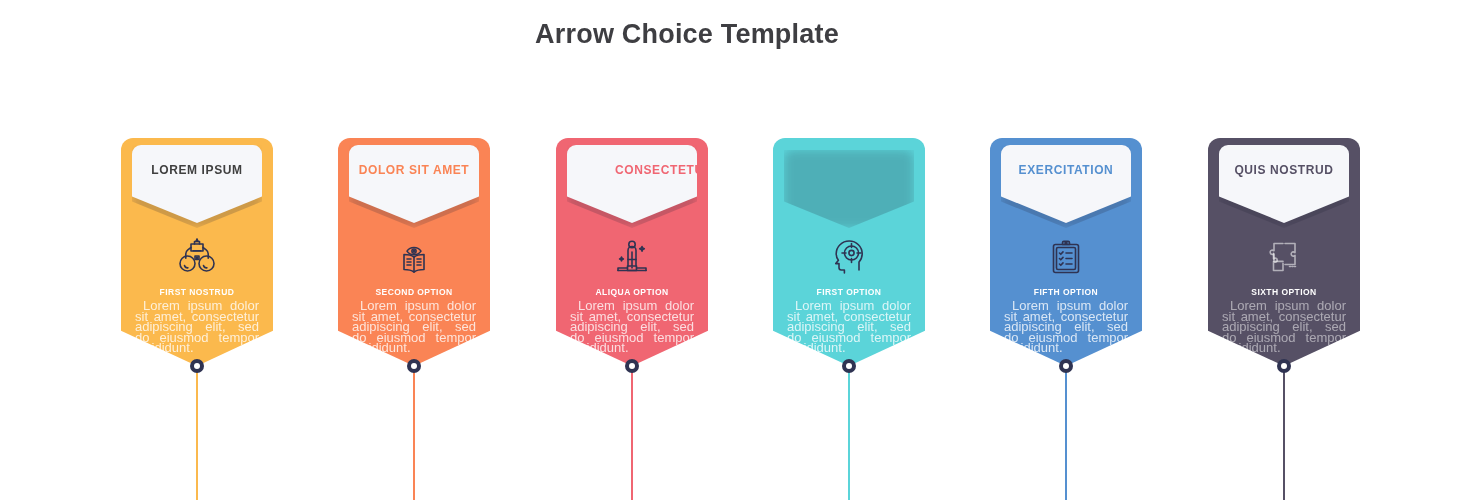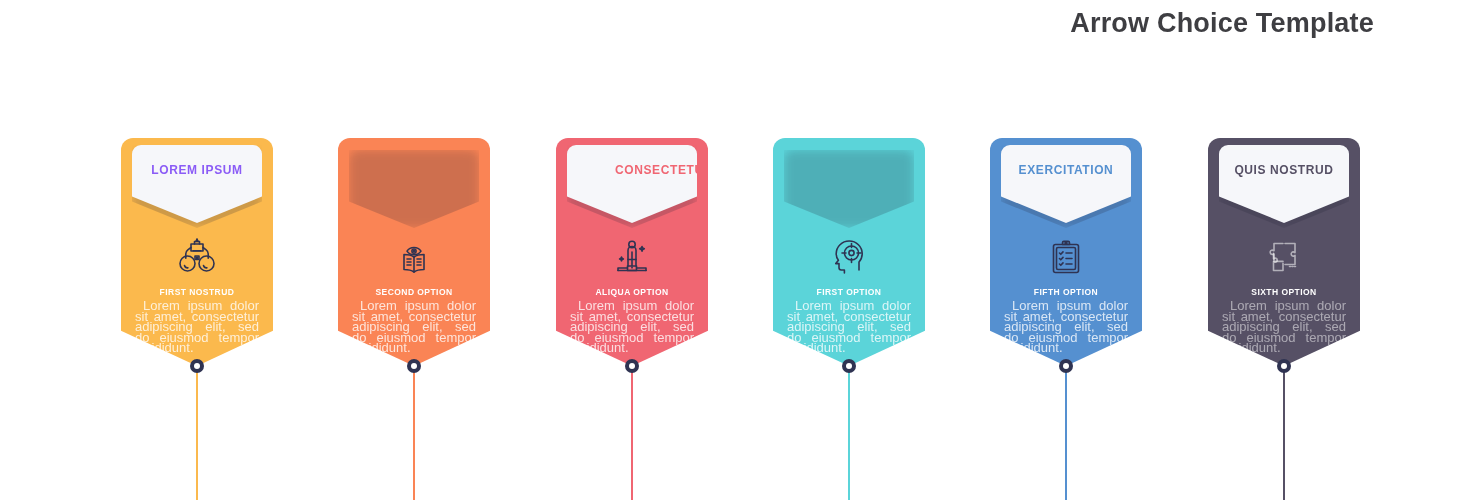--- a/index.html
+++ b/index.html
@@ -10,24 +10,24 @@
   body {
     width: 1482px;
     height: 500px;
     overflow: hidden;
     font-family: "Liberation Sans", sans-serif;
     position: relative;
   }
 
   #page-title {
     position: absolute;
-    top: 8px;
+    top: 19px;
     left: 0;
     width: 1374px;
-    text-align: right;
+    text-align: center;
     font-size: 27px;
     font-weight: bold;
     letter-spacing: 0.2px;
     color: #3e3e42;
   }
 
   #cards {
     position: absolute;
     top: 138px;
     left: 0;
@@ -164,21 +164,21 @@
 <body style="background: rgb(255, 255, 255);">
 
 <div id="page-title" style="color: rgb(62, 62, 66);">Arrow Choice Template</div>
 
 <div id="cards">
     <div class="card-col" style="left: 121px;">
       <div class="conn-line" style="background: rgb(251, 185, 77);"></div>
       <div class="body-shape" style="background: rgb(251, 185, 77);"></div>
       <div class="header-shadow"></div>
       <div class="header-panel">
-        <div class="header-title" style="color: #8b5cf6;">LOREM IPSUM</div>
+        <div class="header-title" style="color: #404040;">LOREM IPSUM</div>
       </div>
       <div class="icon-wrap"><svg width="46" height="42" viewBox="0 0 46 42">
           <g fill="none" stroke="#2f3352" stroke-width="1.6" stroke-linecap="round" stroke-linejoin="round">
             <path d="M17 8h12v7H17z"></path>
             <path d="M20.5 8V5.5h5V8"></path>
             <path d="M22 5.5c0-1 .7-1.6 1.2-2.4M24 5.5c0-1-.7-1.6-1.2-2.4"></path>
             <path d="M17 11.5l-3.2 2.3a5 5 0 0 0-2 4v4.4M29 11.5l3.2 2.3a5 5 0 0 1 2 4v4.4"></path>
             <circle cx="13.5" cy="27.5" r="7.5"></circle>
             <circle cx="32.5" cy="27.5" r="7.5"></circle>
             <path d="M10.5 29.5a3.2 3.2 0 0 0 3.4 2.4M29.5 29.5a3.2 3.2 0 0 0 3.4 2.4"></path>
@@ -188,20 +188,23 @@
           </g>
         </svg></div>
       <div class="option-label">FIRST NOSTRUD</div>
       <div class="option-desc">Lorem ipsum dolor sit amet, consectetur adipiscing elit, sed do eiusmod tempor incididunt.</div>
       <div class="conn-dot" style="background: rgb(47, 51, 82);"></div>
     </div>
     <div class="card-col" style="left: 338px;">
       <div class="conn-line" style="background: rgb(250, 132, 85);"></div>
       <div class="body-shape" style="background: rgb(250, 132, 85);"></div>
       <div class="header-shadow"></div>
+      <div class="header-panel">
+        <div class="header-title" style="color: rgb(250, 132, 85);">DOLOR SIT AMET</div>
+      </div>
       <div class="icon-wrap"><svg width="46" height="42" viewBox="0 0 46 42">
           <g fill="none" stroke="#2f3352" stroke-width="1.6" stroke-linecap="round" stroke-linejoin="round">
             <path d="M23 11.5c-3.6 0-6.1 2.3-7 3.6.9 1.3 3.4 3.6 7 3.6s6.1-2.3 7-3.6c-.9-1.3-3.4-3.6-7-3.6z"></path>
             <circle cx="23" cy="15.1" r="2.1"></circle>
             <circle cx="23" cy="15.1" r="0.6" fill="#2f3352"></circle>
             <path d="M23 21v14"></path>
             <path d="M23 21c-2.2-1.6-5.6-2.5-10-2.5v15c4.4 0 7.8.9 10 2.5"></path>
             <path d="M23 21c2.2-1.6 5.6-2.5 10-2.5v15c-4.4 0-7.8.9-10 2.5"></path>
             <path d="M16 23h4M16 26h4M16 29h4M26 23h4M26 26h4M26 29h4"></path>
           </g>

